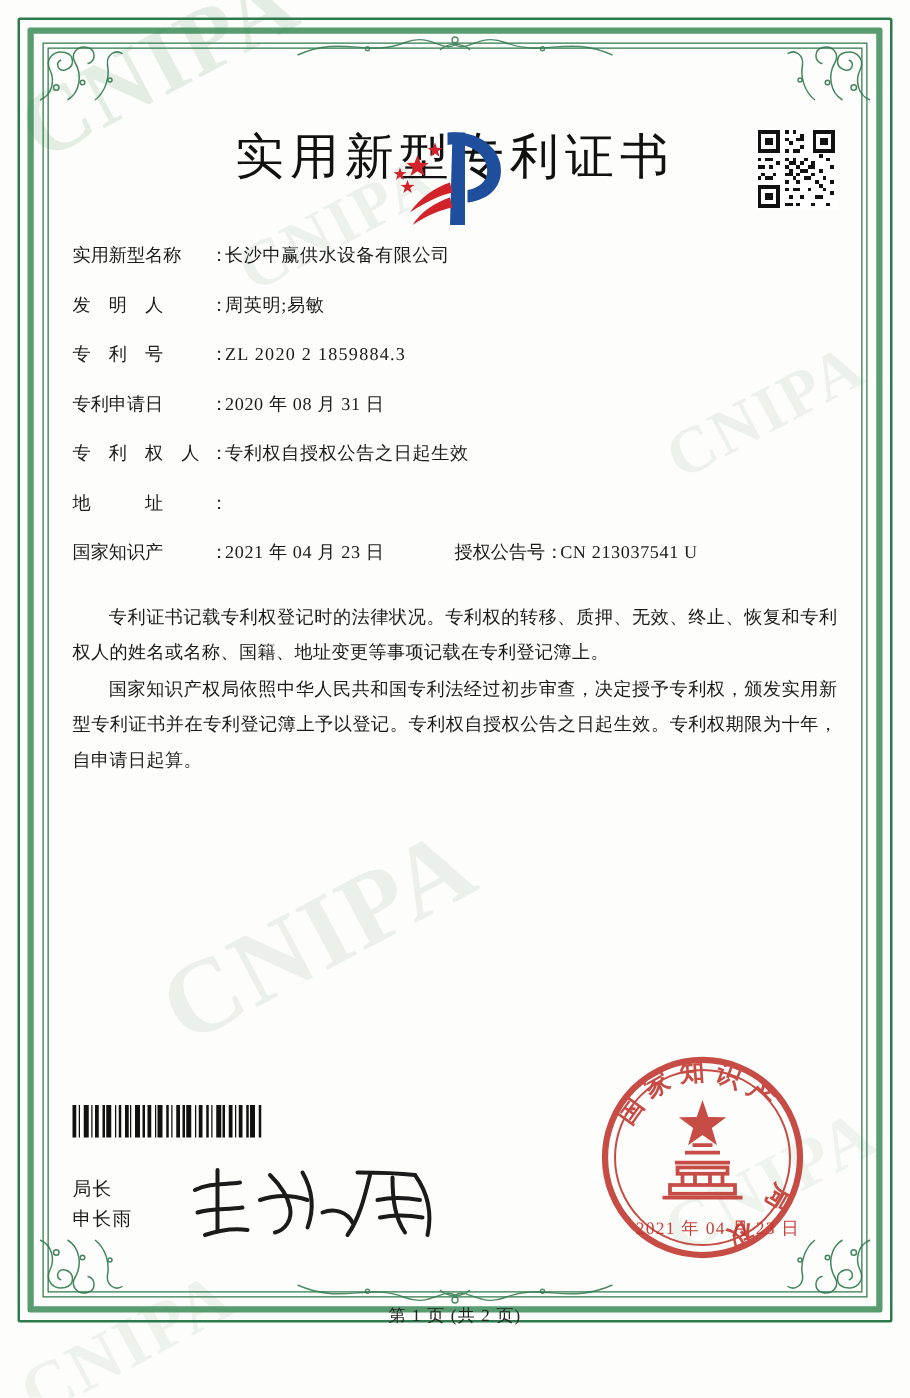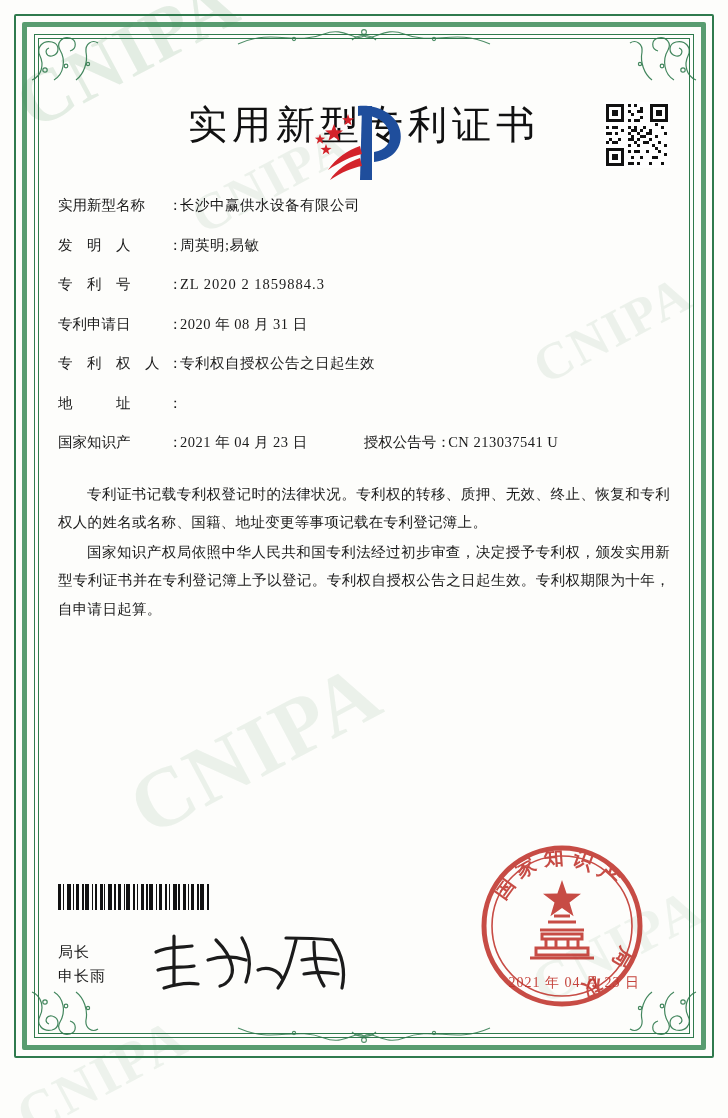--- a/index.html
+++ b/index.html
@@ -599,13 +599,14 @@
           <path d="M68 97 L68 106 M78 97 L78 106 M90 97 L90 106 M100 97 L100 106"></path>
           <path d="M62 88 L106 88 M70 80 L98 80 M76 74 L92 74"></path>
           <path d="M52 116 L116 116"></path>
         </g>
       </svg>
     </div>
     <div class="seal-date">2021 年 04 月 23 日</div>
 
   </div>
 
+  <div class="page-num">第 1 页 (共 2 页)</div>
 </div>
 
 </body></html>

